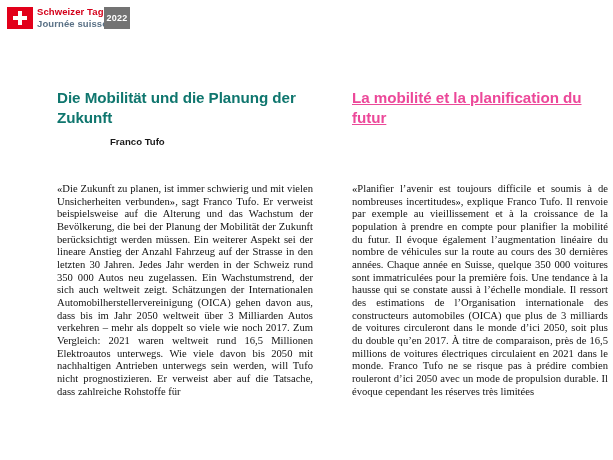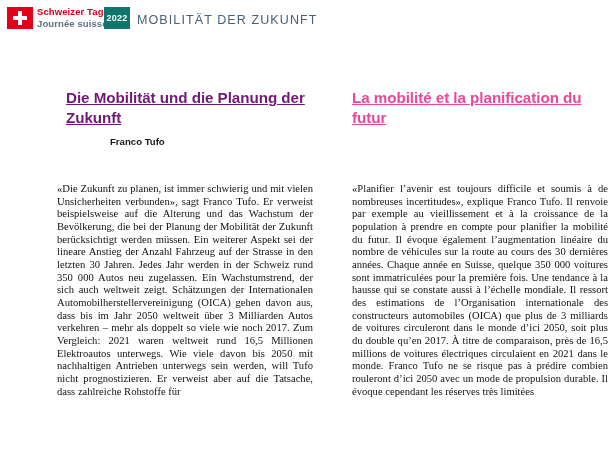--- a/index.html
+++ b/index.html
@@ -56,21 +56,21 @@
     font-size: 9.5px;
     font-weight: bold;
     color: #5a7186;
     letter-spacing: 0.1px;
     white-space: nowrap;
   }
   .year-badge {
     position: absolute;
     left: 104px; top: 7px;
     width: 26px; height: 22px;
-    background: #0f766e;
+    background: #737373;
     color: #ffffff;
     font-size: 9px;
     font-weight: bold;
     letter-spacing: 0.3px;
     display: flex;
     align-items: center;
     justify-content: center;
   }
   .header-title {
     position: absolute;
@@ -85,23 +85,22 @@
   .headline {
     position: absolute;
     top: 78px;
     width: 256px;
     font-size: 15.2px;
     font-weight: bold;
     line-height: 19.5px;
     letter-spacing: -0.05px;
   }
   .headline-de {
-    left: 66px;
-    color: #701a75;
-    text-decoration: underline;
+    left: 57px;
+    color: #0f766e;
   }
   .headline-fr {
     left: 352px;
     color: #ec4899;
     text-decoration: underline;
   }
 
   
   .byline {
     position: absolute;
@@ -153,21 +152,20 @@
     <div class="cross-h"></div>
   </div>
 
   <div class="brand-lines">
     <div class="brand-de">Schweizer Tag</div>
     <div class="brand-fr">Journée suisse</div>
   </div>
 
   <div class="year-badge">2022</div>
 
-  <div class="header-title">MOBILITÄT DER ZUKUNFT</div>
 </div>
 
 <h1 class="headline headline-de">Die Mobilität und die Planung der Zukunft</h1>
 
 <h1 class="headline headline-fr">La mobilité et la planification du futur</h1>
 
 <div class="byline">
   <div class="byline-name">Franco Tufo</div>
 </div>
 

